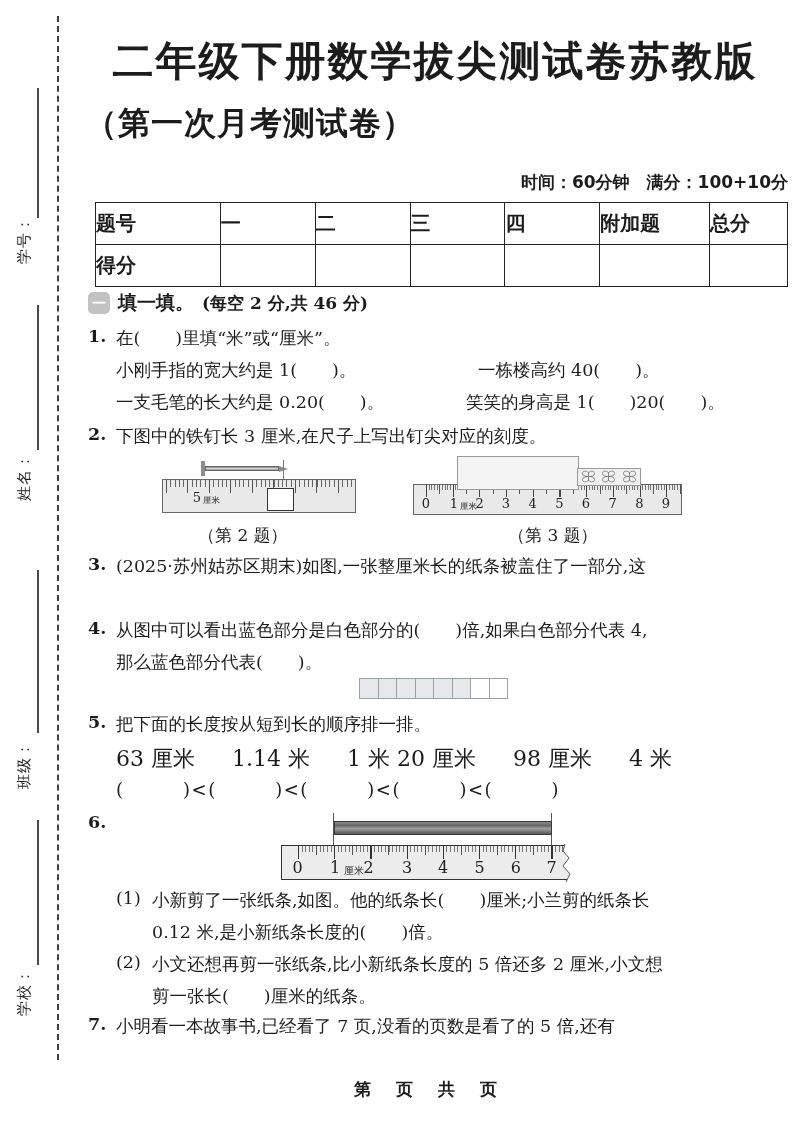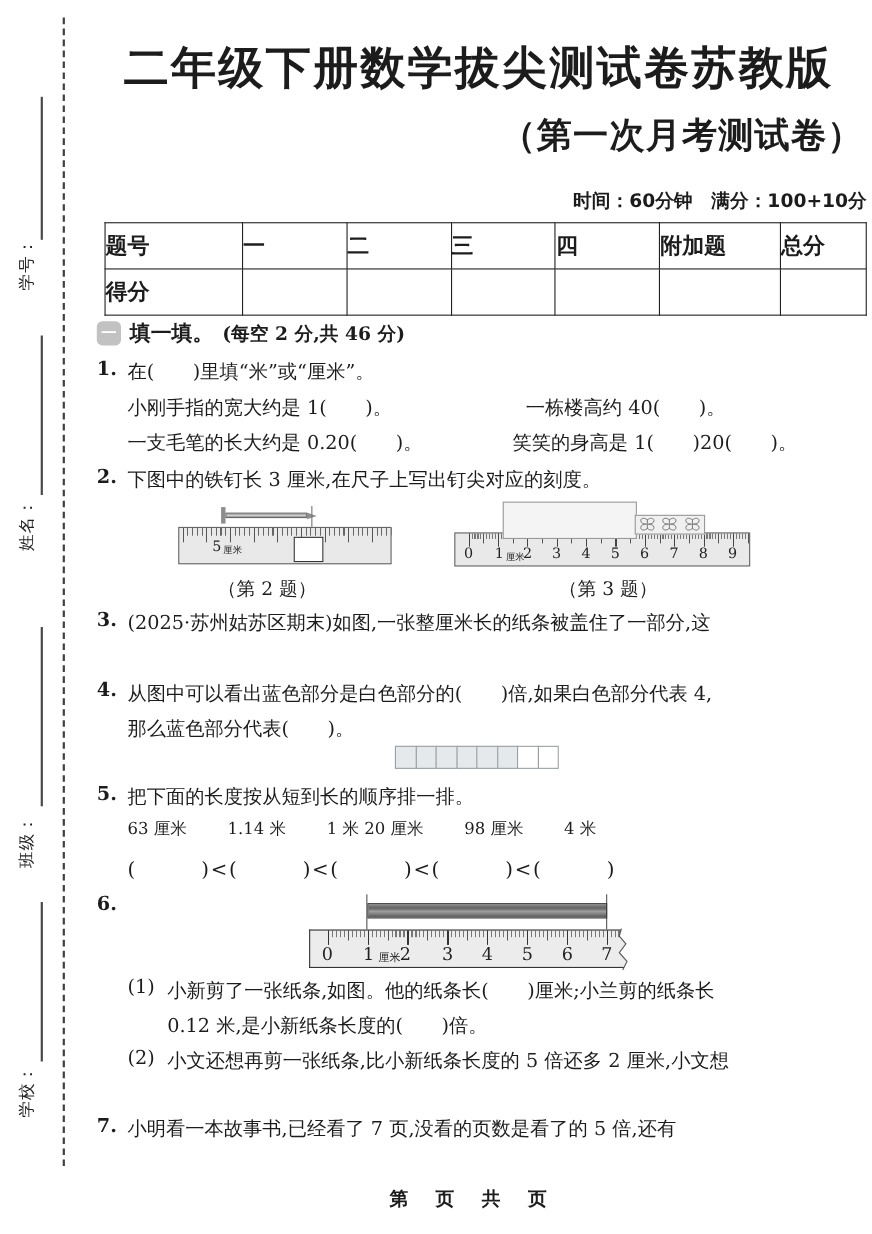--- a/index.html
+++ b/index.html
@@ -15,21 +15,21 @@
   
   .cut-line { left:57px; top:16px; height:1044px; width:0;
     border-left:2px dashed #3f3f3f; }
   .blank-line { left:37px; width:0; border-left:2px solid #4a4a4a; }
   .side-label { width:70px; height:20px; left:-10px; text-align:center;
     font-size:15px; letter-spacing:1px; transform:rotate(-90deg); color:#222; }
 
   
   .title { left:85px; width:700px; top:34px; text-align:center;
     font-size:41px; font-weight:bold; letter-spacing:2px; }
-  .subtitle { left:85px; width:700px; top:102px; text-align:right;
+  .subtitle { left:85px; width:700px; top:102px; text-align:left;
     font-size:32px; font-weight:bold; letter-spacing:1px; }
   .meta { left:400px; width:388px; top:171px; text-align:right;
     font-size:17px; font-weight:bold; }
 
   
   .score-table { left:95px; top:202px; width:693px; border-collapse:collapse; }
   .score-table td { border:1.6px solid #222; height:42px; text-align:left;
     vertical-align:middle; font-size:20px; font-weight:bold;
     font-family:"DejaVu Sans","Liberation Sans",sans-serif; }
 
@@ -101,21 +101,21 @@
   .cell { width:19.5px; height:21px; border:1px solid #9aa0a4; margin-left:-1px; }
   .cell.shaded { background:#e6e9eb; }
   .cell.white  { background:#ffffff; }
 
   
   .strip6 { left:334px; top:821px; width:218px; height:14px;
     background:linear-gradient(180deg,#8a8a8a 0%,#646464 30%,#9e9e9e 55%,#575757 100%);
     border:1px solid #3a3a3a; }
   .strip6-guide { top:813px; width:0; height:32px; border-left:1.2px solid #555; }
 
-  .values-row { left:116px; top:744px; display:flex; gap:37px; font-size:15px; }
+  .values-row { left:116px; top:744px; display:flex; gap:37px; font-size:22px; }
   .answer-row { font-size:18px; letter-spacing:1.5px; }
 
   .footer { left:0; width:793px; top:1078px; text-align:center;
     font-size:17px; letter-spacing:4px; font-weight:bold;margin-left:31px; }
 </style>
 </head>
 <body>
 
 <div class="page">
 
@@ -269,19 +269,20 @@
   <svg class="abs" style="left:558px;top:844px" width="16" height="38">
     <polygon points="7,0 16,0 16,38 8,38 12,30 5,22 11,14 5,7" fill="#ffffff"></polygon>
     <polyline points="7,0 5,7 11,14 5,22 12,30 8,38" fill="none" stroke="#555" stroke-width="1"></polyline>
   </svg>
 
   <div class="abs qnum" style="left:116px;top:888px;width:34px;font-weight:normal">(1)</div>
   <div class="abs qtext" style="left:152px;top:888px">小新剪了一张纸条,如图。他的纸条长(　　)厘米;小兰剪的纸条长</div>
   <div class="abs qtext" style="left:152px;top:920px">0.12 米,是小新纸条长度的(　　)倍。</div>
   <div class="abs qnum" style="left:116px;top:952px;width:34px;font-weight:normal">(2)</div>
   <div class="abs qtext" style="left:152px;top:952px">小文还想再剪一张纸条,比小新纸条长度的 5 倍还多 2 厘米,小文想</div>
+  <div class="abs qtext" style="left:152px;top:984px">剪一张长(　　)厘米的纸条。</div>
 
   <div class="abs qnum" style="left:88px;top:1014px">7.</div>
   <div class="abs qtext" style="left:116px;top:1014px">小明看一本故事书,已经看了 7 页,没看的页数是看了的 5 倍,还有</div>
 
   <div class="abs footer">第　页　共　页</div>
 
 </div>
 
 </body></html>

